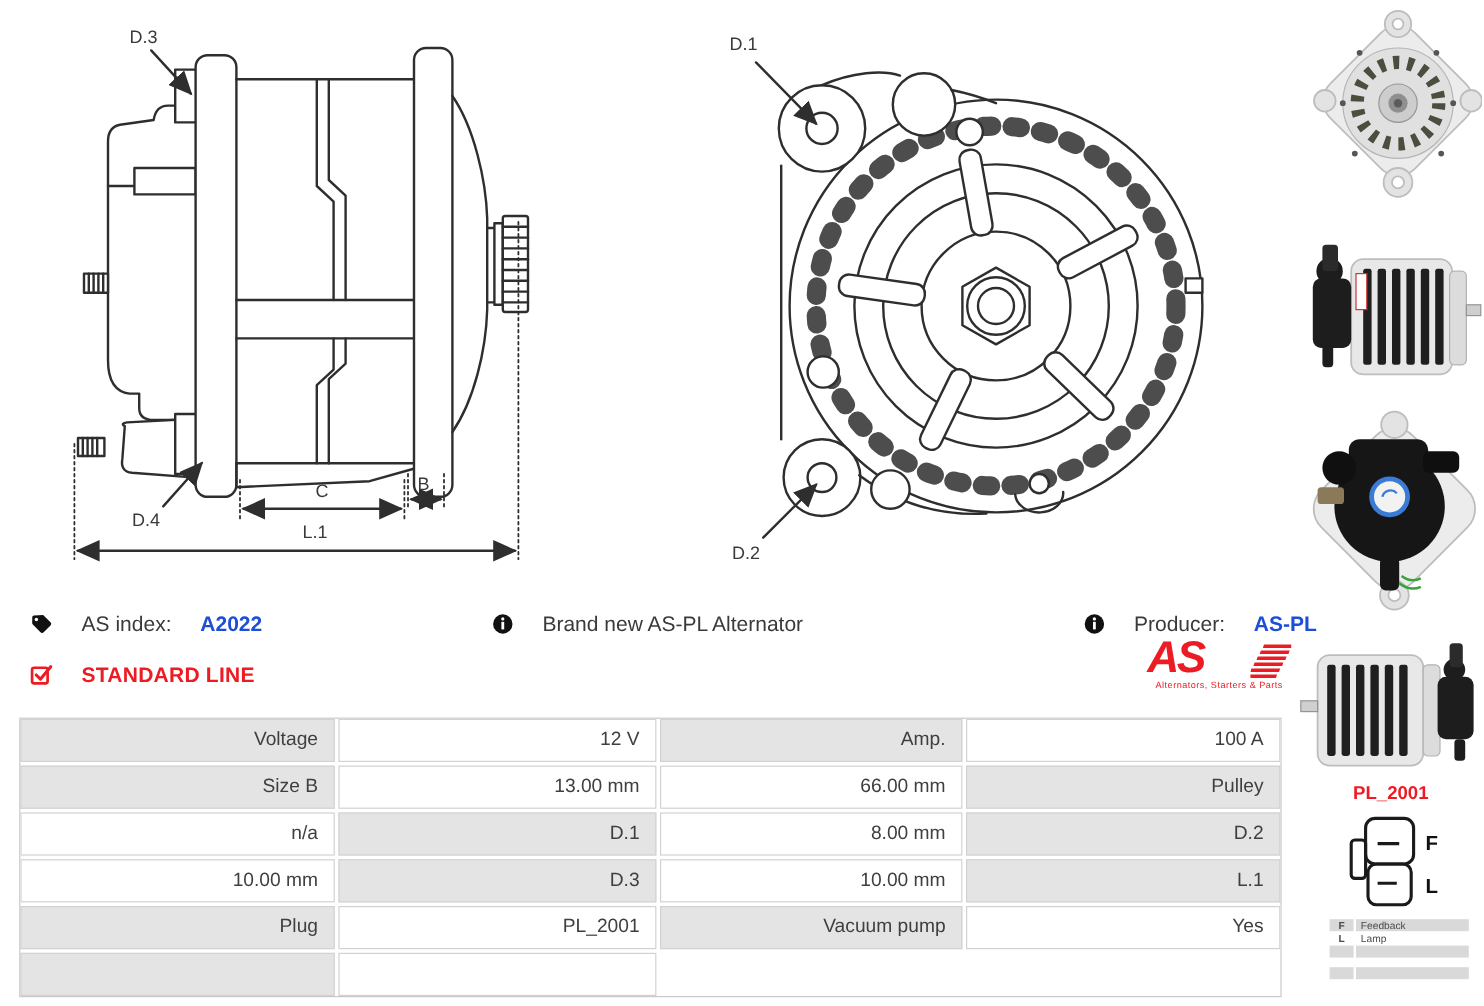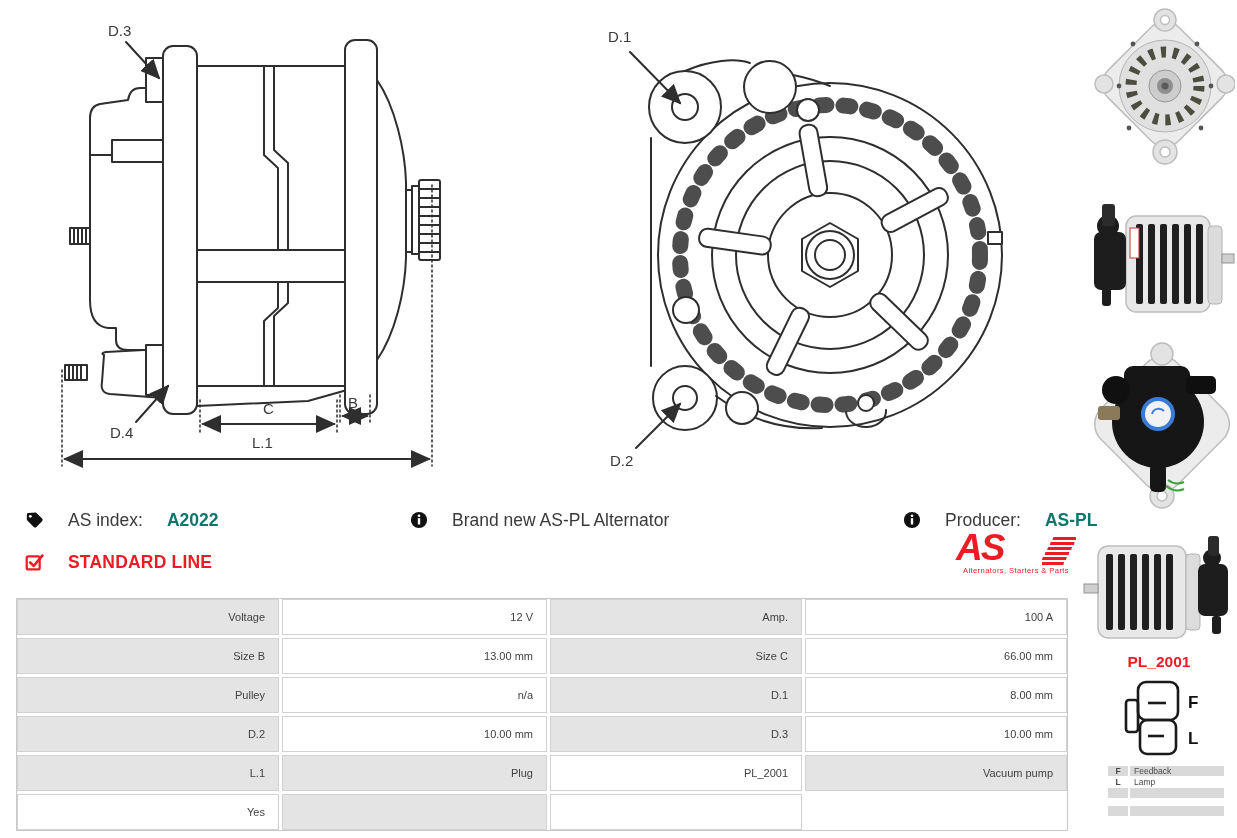--- a/index.html
+++ b/index.html
@@ -1,32 +1,32 @@
 <!DOCTYPE html>
 <html><head>
 <meta charset="utf-8">
 <style>
   html,body{margin:0;padding:0;background:#fff;}
   #stage{position:relative;width:1237px;height:838px;background:#fff;overflow:hidden;
          font-family:"Liberation Sans","DejaVu Sans",sans-serif;color:#3c3c3c;}
   .abs{position:absolute;}
   
   .inforow{position:absolute;display:flex;align-items:center;gap:24px;height:24px;font-size:17.5px;color:#3a3a3a;white-space:nowrap;}
-  .inforow b{color:#0f766e;}
+  .inforow b{color:#1d4ed8;}
   .badge{font-weight:bold;font-size:17.5px;color:#ed1c24;letter-spacing:.2px;}
   
   .brand{position:absolute;left:956px;top:531px;width:120px;text-align:center;}
   .brand .row{display:flex;align-items:flex-end;justify-content:space-between;}
   .brand .as{font-size:37px;line-height:34px;font-weight:900;font-style:italic;color:#ed1c24;letter-spacing:-2px;}
   .brand .tag{font-size:7.6px;color:#ed1c24;margin-top:1px;white-space:nowrap;letter-spacing:.4px;}
   
   .spec-table{position:absolute;left:16px;top:598px;display:grid;
               grid-template-columns:262px 265px 252px 262px;gap:3px;
               border:1px solid #c9c9c9;background:#fff;padding:0px;}
-  .tc{height:34px;line-height:34px;font-size:11px;text-align:right;padding-right:13px;
+  .tc{height:34px;line-height:34px;font-size:16px;text-align:right;padding-right:13px;
       border:1px solid #d2d2d2;color:#3f3f3f;}
   .tc.lab{background:#e4e4e4;}
   .tc.val{background:#ffffff;}
   
   .legend{position:absolute;left:1108px;top:766px;width:118px;font-size:8.5px;color:#4a4a4a;}
   .lrow{display:grid;grid-template-columns:20px 94px;gap:2px;height:10px;line-height:10px;margin-bottom:1px;}
   .lrow .k{text-align:center;font-weight:bold;}
   .lrow.gray .k,.lrow.gray .d{background:#d9d9d9;}
   .lrow.white .k,.lrow.white .d{background:#ffffff;}
   .lrow .d{padding-left:4px;}
@@ -226,21 +226,20 @@
   </div>
 
   <div class="spec-table">
     <div class="tc lab">Voltage</div>
     <div class="tc val">12 V</div>
     <div class="tc lab">Amp.</div>
     <div class="tc val">100 A</div>
 
     <div class="tc lab">Size B</div>
     <div class="tc val">13.00 mm</div>
-    <div class="tc lab">Size C</div>
     <div class="tc val">66.00 mm</div>
 
     <div class="tc lab">Pulley</div>
     <div class="tc val">n/a</div>
     <div class="tc lab">D.1</div>
     <div class="tc val">8.00 mm</div>
 
     <div class="tc lab">D.2</div>
     <div class="tc val">10.00 mm</div>
     <div class="tc lab">D.3</div>

